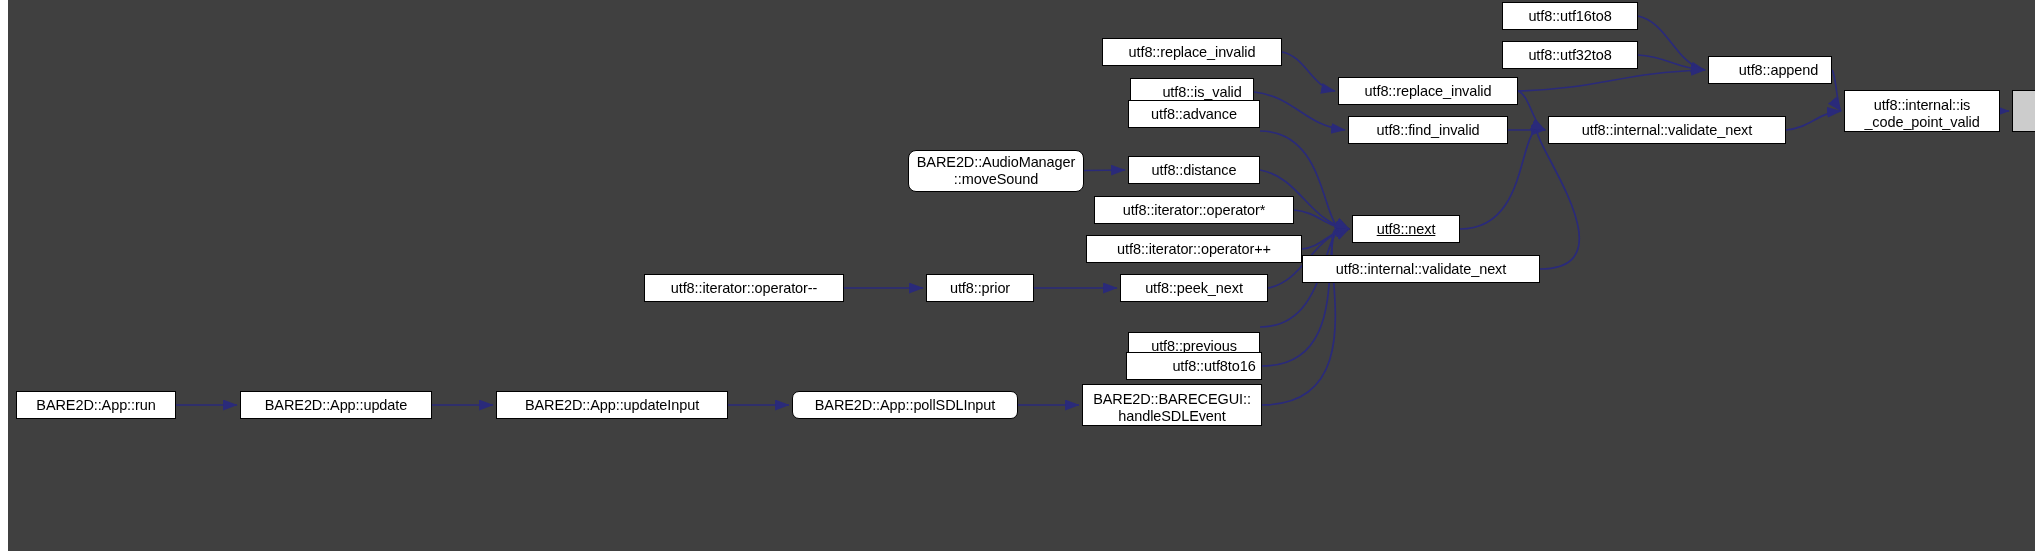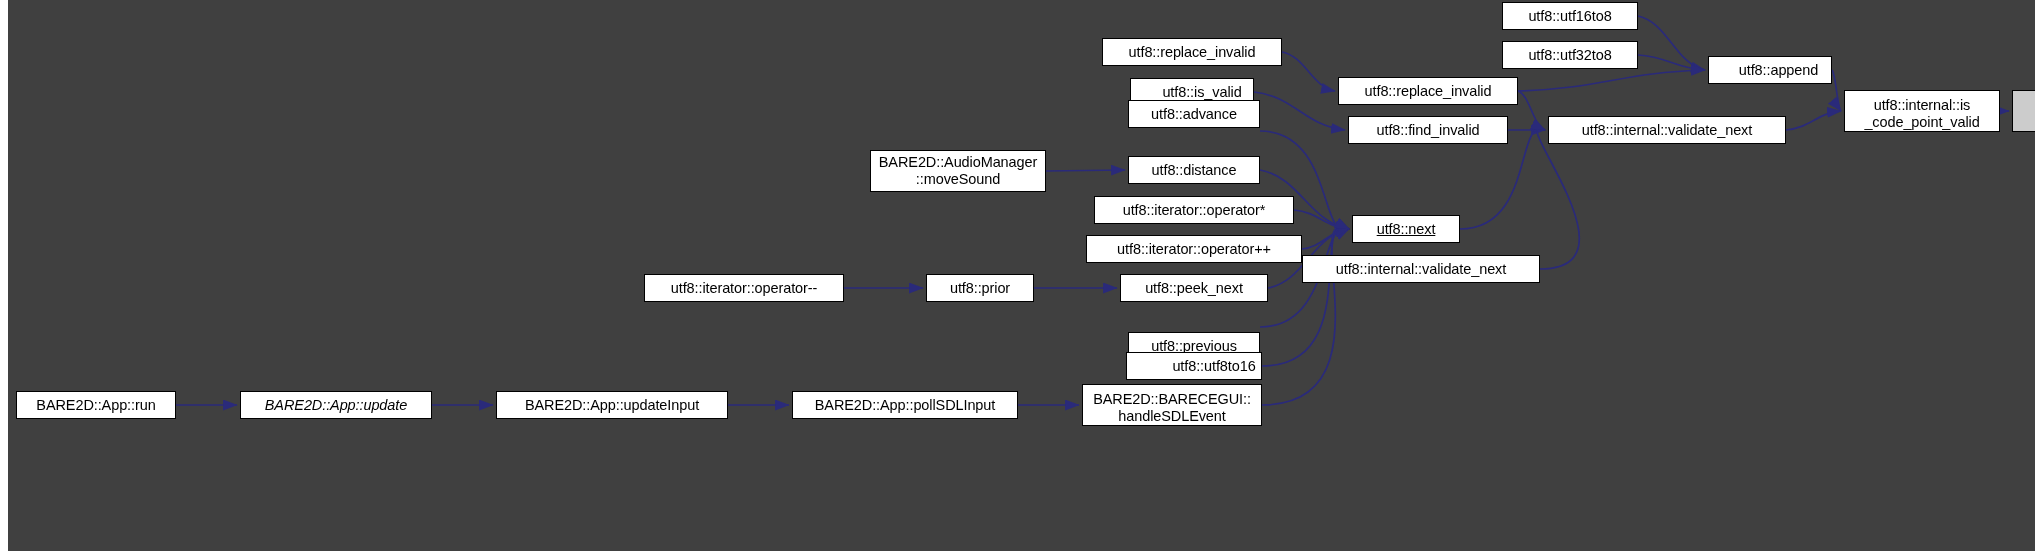--- a/index.html
+++ b/index.html
@@ -98,33 +98,33 @@
       <div class="node" style="left: 1836px; top: 90px; width: 156px; height: 42px; align-items: flex-end;"><span>utf8::internal::is
 _code_point_valid</span></div>
       <div class="node highlight" style="left: 2004px; top: 90px; width: 156px; height: 42px;"><span>utf8::internal::is
 _surrogate</span></div>
       <div class="node" style="left: 1094px; top: 38px; width: 180px; height: 28px;"><span>utf8::replace_invalid</span></div>
       <div class="node" style="left: 1330px; top: 77px; width: 180px; height: 28px;"><span>utf8::replace_invalid</span></div>
       <div class="node" style="left: 1122px; top: 78px; width: 124px; height: 28px; padding-left: 20px;"><span>utf8::is_valid</span></div>
       <div class="node" style="left: 1340px; top: 116px; width: 160px; height: 28px;"><span>utf8::find_invalid</span></div>
       <div class="node" style="left: 1540px; top: 116px; width: 238px; height: 28px;"><span>utf8::internal::validate_next</span></div>
       <div class="node" style="left: 1120px; top: 100px; width: 132px; height: 28px;"><span>utf8::advance</span></div>
-      <div class="node" style="left: 862px; top: 150px; width: 176px; height: 42px;"><span>BARE2D::AudioManager
+      <div class="node" style="left: 900px; top: 150px; width: 176px; height: 42px; border-radius: 8px;"><span>BARE2D::AudioManager
 ::moveSound</span></div>
       <div class="node" style="left: 1120px; top: 156px; width: 132px; height: 28px;"><span>utf8::distance</span></div>
       <div class="node" style="left: 1086px; top: 196px; width: 200px; height: 28px;"><span>utf8::iterator::operator*</span></div>
       <div class="node" style="left: 1344px; top: 215px; width: 108px; height: 28px; text-decoration: underline;"><span>utf8::next</span></div>
       <div class="node" style="left: 1078px; top: 235px; width: 216px; height: 28px;"><span>utf8::iterator::operator++</span></div>
       <div class="node" style="left: 1294px; top: 255px; width: 238px; height: 28px;"><span>utf8::internal::validate_next</span></div>
       <div class="node" style="left: 636px; top: 274px; width: 200px; height: 28px; text-align: center;"><span>utf8::iterator::operator--</span></div>
       <div class="node" style="left: 918px; top: 274px; width: 108px; height: 28px;"><span>utf8::prior</span></div>
       <div class="node" style="left: 1112px; top: 274px; width: 148px; height: 28px;"><span>utf8::peek_next</span></div>
       <div class="node" style="left: 1120px; top: 332px; width: 132px; height: 28px;"><span>utf8::previous</span></div>
       <div class="node" style="left: 1118px; top: 352px; width: 136px; height: 28px; padding-left: 40px;"><span>utf8::utf8to16</span></div>
       <div class="node" style="left: 1118px; top: 391px; width: 136px; height: 28px;"><span>utf8::utf8to32</span></div>
       <div class="node" style="left: 8px; top: 391px; width: 160px; height: 28px;"><span>BARE2D::App::run</span></div>
-      <div class="node" style="left: 232px; top: 391px; width: 192px; height: 28px; font-style: italic;"><span>BARE2D::App::update</span></div>
+      <div class="node" style="left: 232px; top: 391px; width: 192px; height: 28px;"><span>BARE2D::App::update</span></div>
       <div class="node" style="left: 488px; top: 391px; width: 232px; height: 28px;"><span>BARE2D::App::updateInput</span></div>
-      <div class="node" style="left: 784px; top: 391px; width: 226px; height: 28px;"><span>BARE2D::App::pollSDLInput</span></div>
+      <div class="node" style="left: 784px; top: 391px; width: 226px; height: 28px; border-radius: 7px;"><span>BARE2D::App::pollSDLInput</span></div>
       <div class="node" style="left: 1074px; top: 384px; width: 180px; height: 42px; align-items: flex-end;"><span>BARE2D::BARECEGUI::
 handleSDLEvent</span></div>
     </div>
 </div>
 
 </body></html>

